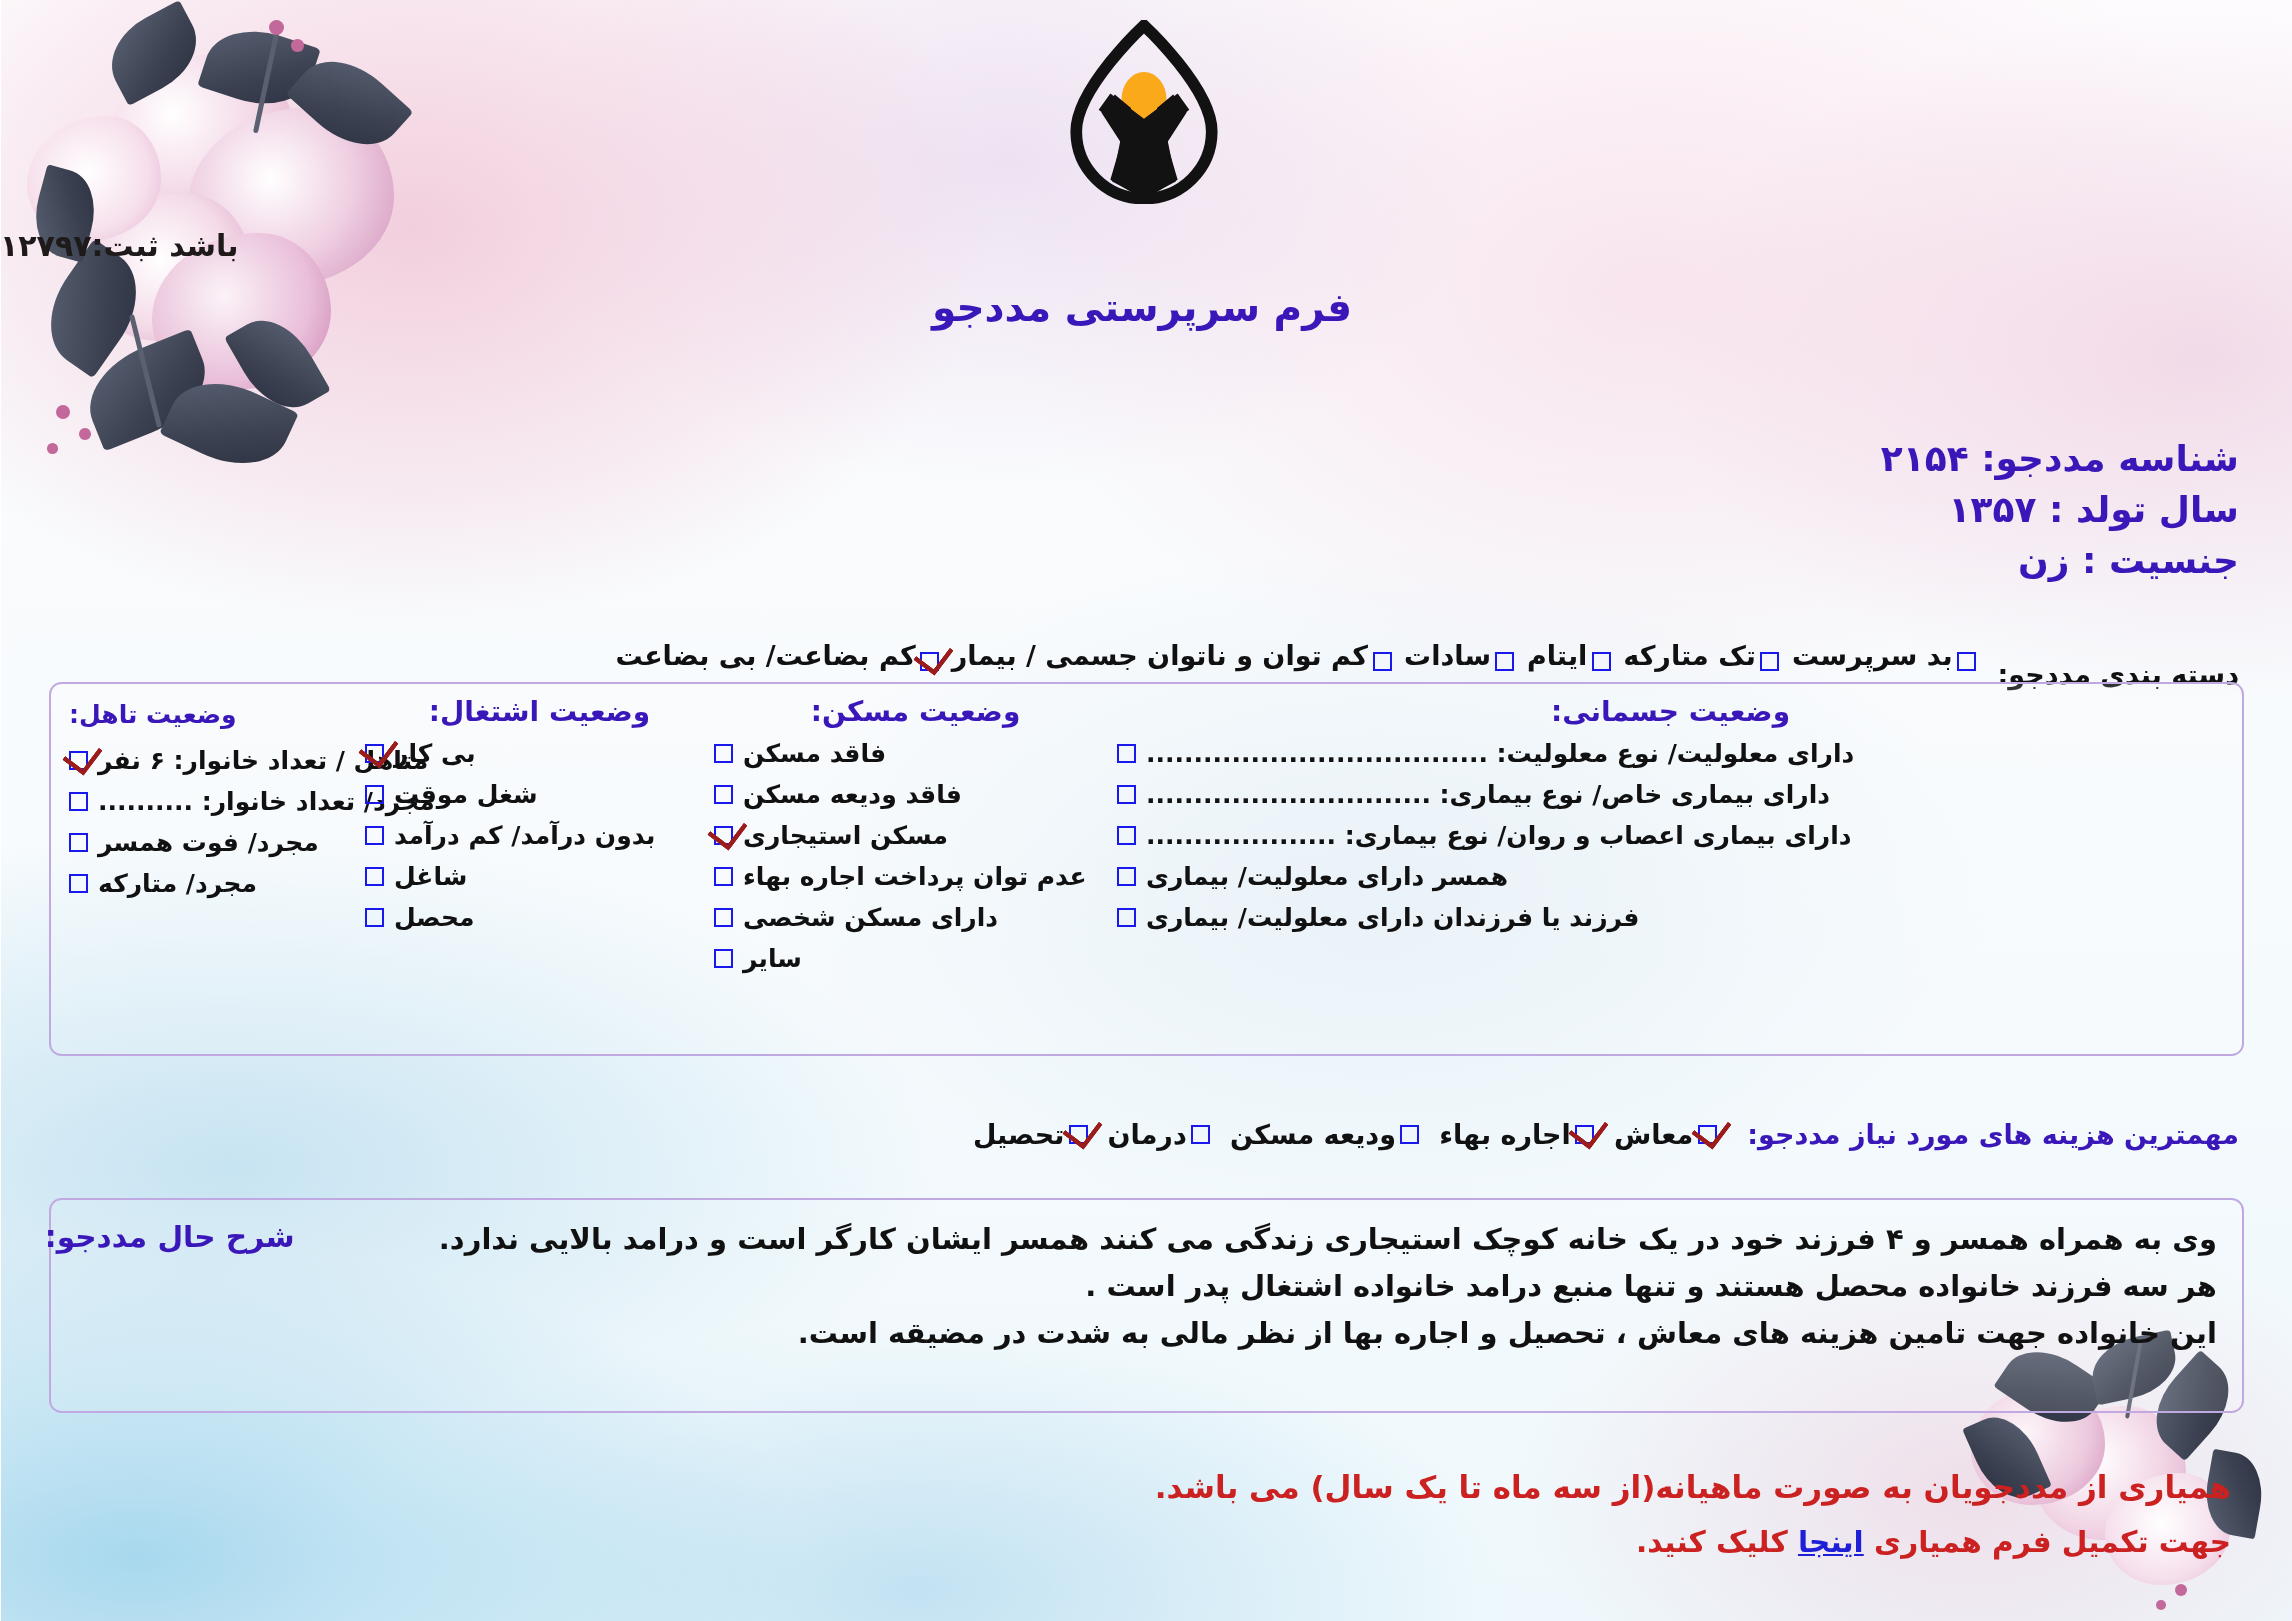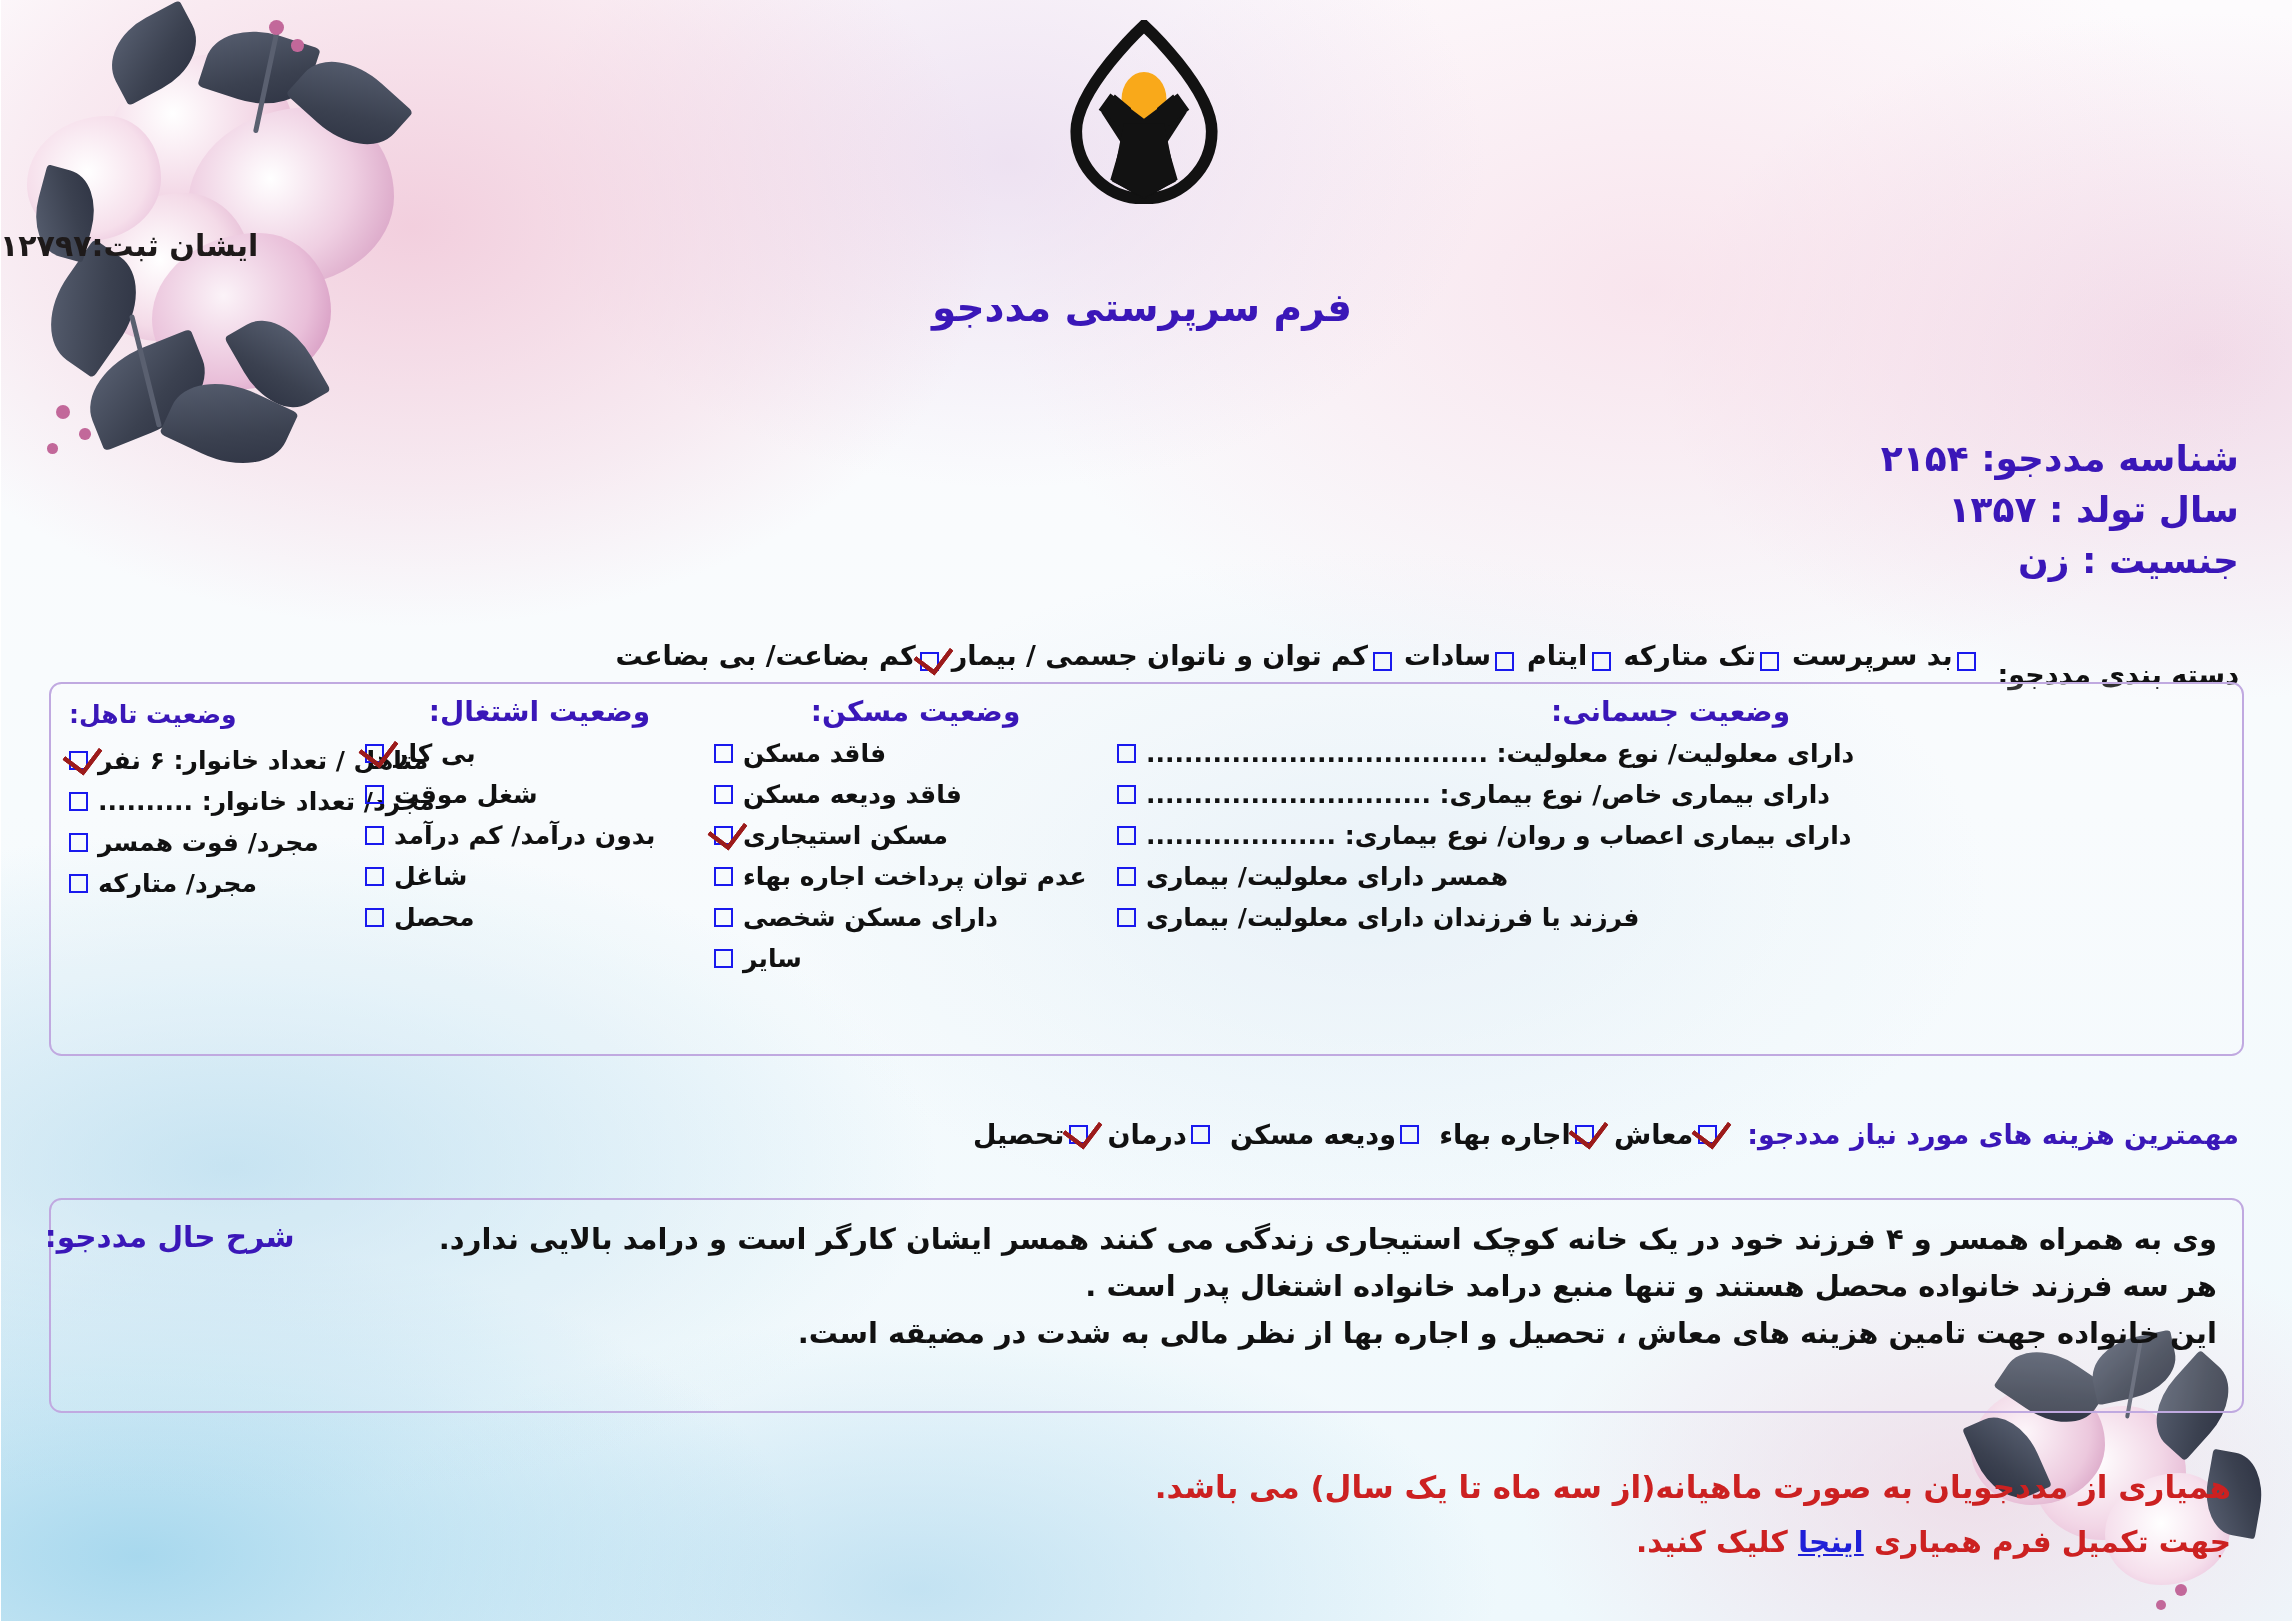--- a/index.html
+++ b/index.html
@@ -308,21 +308,21 @@
   <div class="logo-wrap">
     <svg viewBox="0 0 185 205" width="166" height="184" aria-hidden="true">
       <path d="M92.5 6 C 92.5 6, 168 76, 168 124 C 168 166, 134 199, 92.5 199 C 51 199, 17 166, 17 124 C 17 76, 92.5 6, 92.5 6 Z" fill="none" stroke="#121212" stroke-width="13"></path>
       <ellipse cx="92.5" cy="88" rx="25" ry="30" fill="#f9a91a"></ellipse>
       <path d="M60 83 L 78 98 L 78 120 L 62 168 L 92.5 185 L 123 168 L 107 120 L 107 98 L 125 83 L 140 103 L 118 137 L 130 178 L 92.5 200 L 55 178 L 67 137 L 45 103 Z" fill="#121212"></path>
       <path d="M55 82 L 92.5 110 L 130 82 L 143 100 L 92.5 140 L 42 100 Z" fill="#121212"></path>
       <path d="M70 115 L 115 115 L 128 180 L 92.5 198 L 57 180 Z" fill="#121212"></path>
     </svg>
   </div>
 
-  <div class="reg-number">ایشان ثبت:۱۲۷۹۷</div>
+  <div class="reg-number">باشد ثبت:۱۲۷۹۷</div>
 
   <div class="form-title">فرم سرپرستی مددجو</div>
 
   <div class="identity">
     <div>شناسه مددجو:   ۲۱۵۴</div>
     <div>سال تولد : ۱۳۵۷</div>
     <div>جنسیت : زن</div>
   </div>
 
   <div class="category-row">

